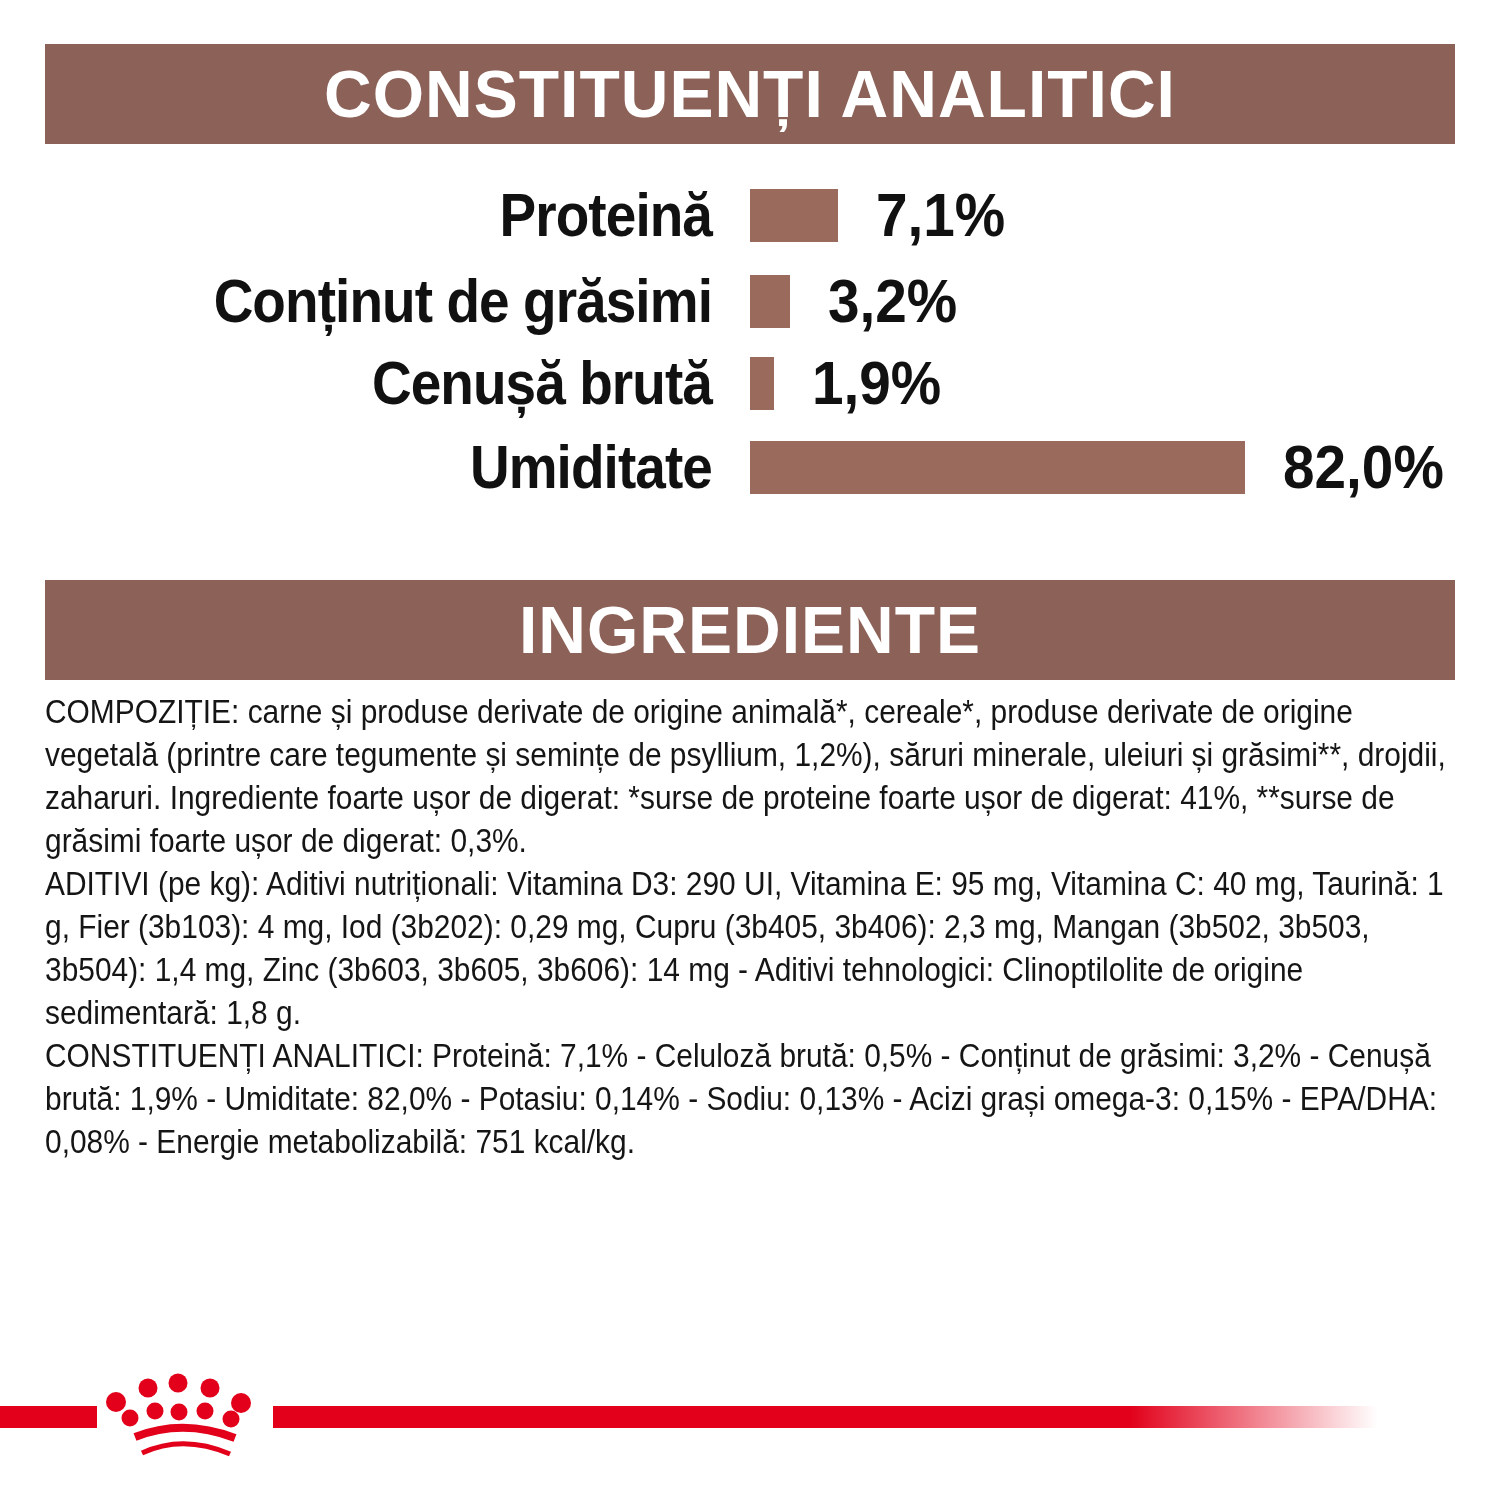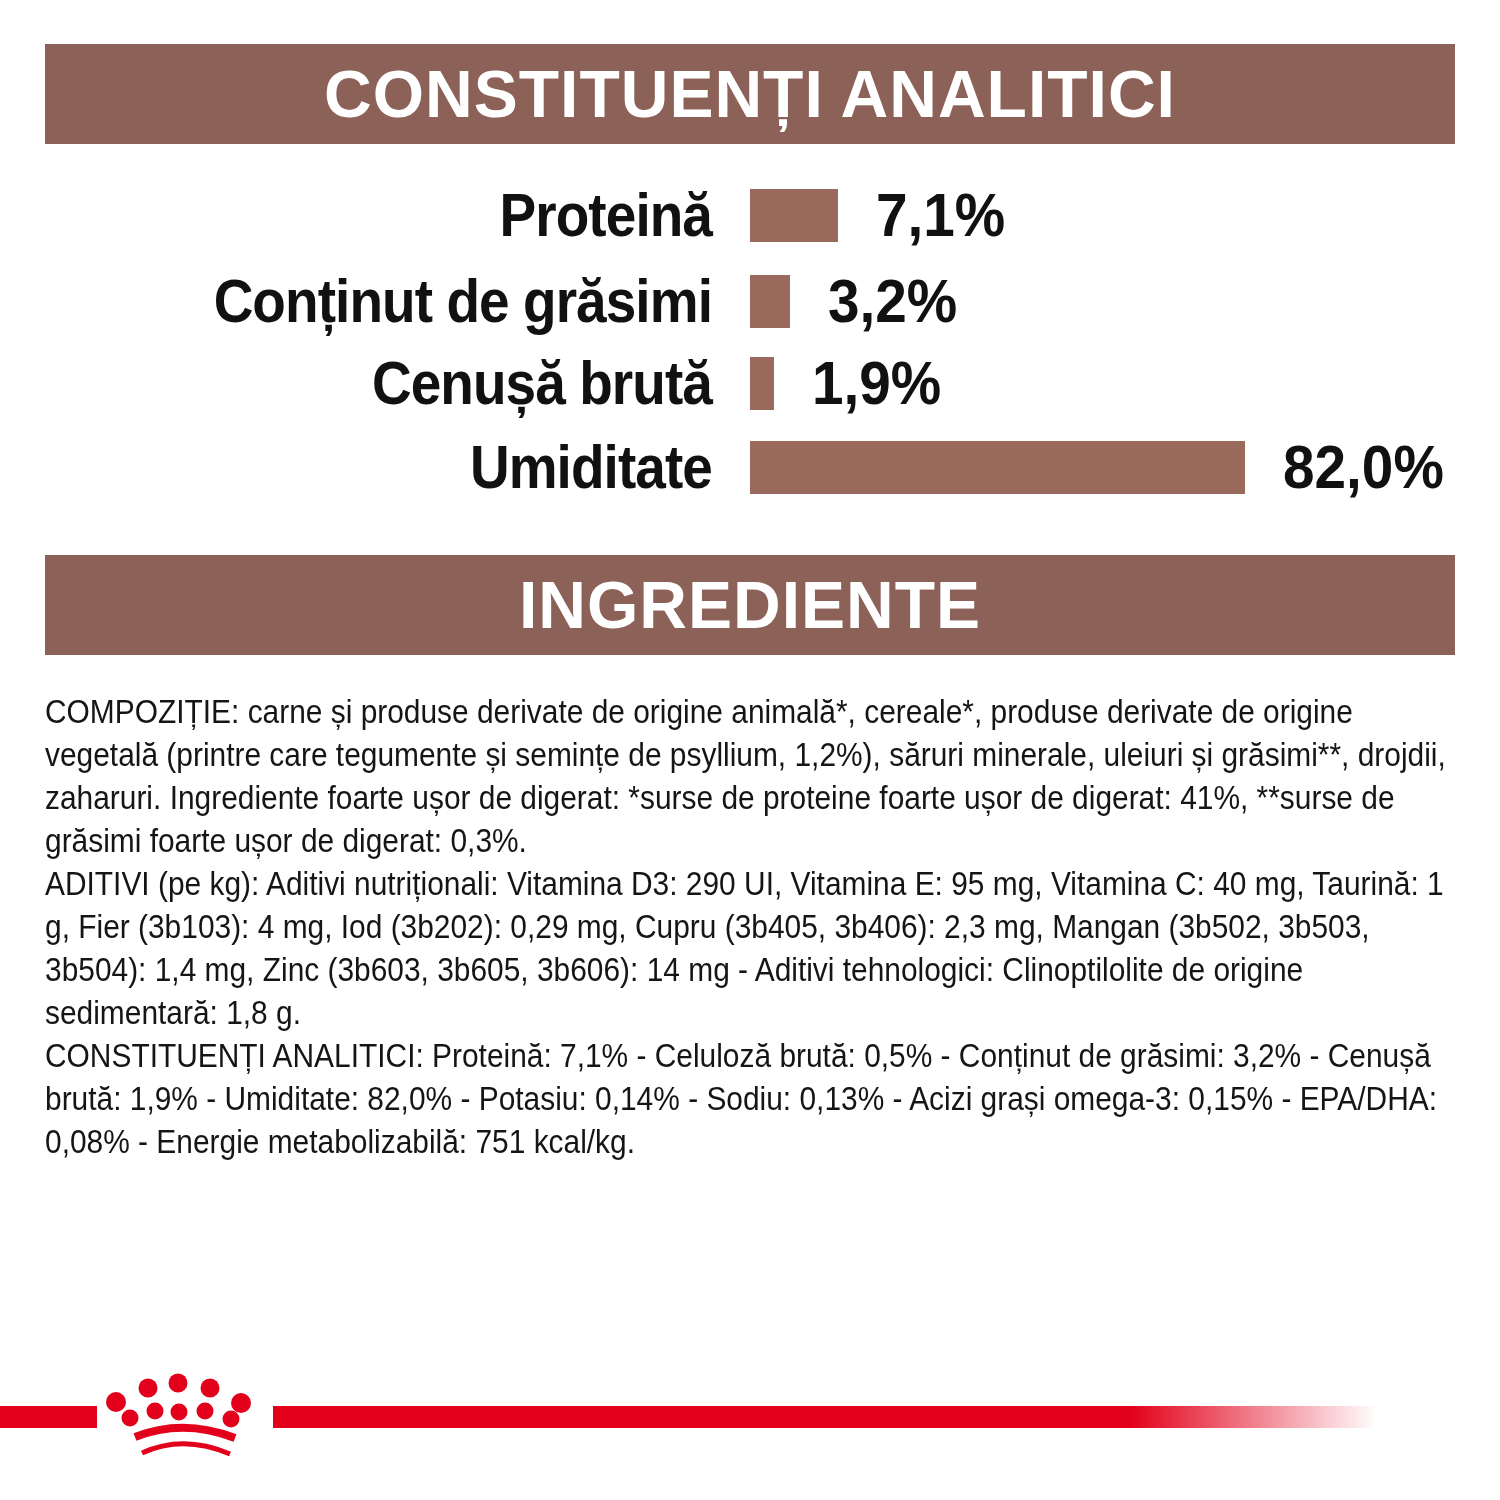--- a/index.html
+++ b/index.html
@@ -22,21 +22,21 @@
     color: #ffffff;
     display: flex;
     align-items: center;
     justify-content: center;
     font-weight: bold;
     font-size: 66px;
     letter-spacing: 1px;
     white-space: nowrap;
   }
   #banner-analytical { top: 44px; }
-  #banner-ingredients { top: 555px; }
+  #banner-ingredients { top: 580px; }
 
   
   .chart-label {
     position: absolute;
     left: 42px;
     width: 670px;
     text-align: right;
     font-weight: bold;
     font-size: 61px;
     line-height: 53px;

